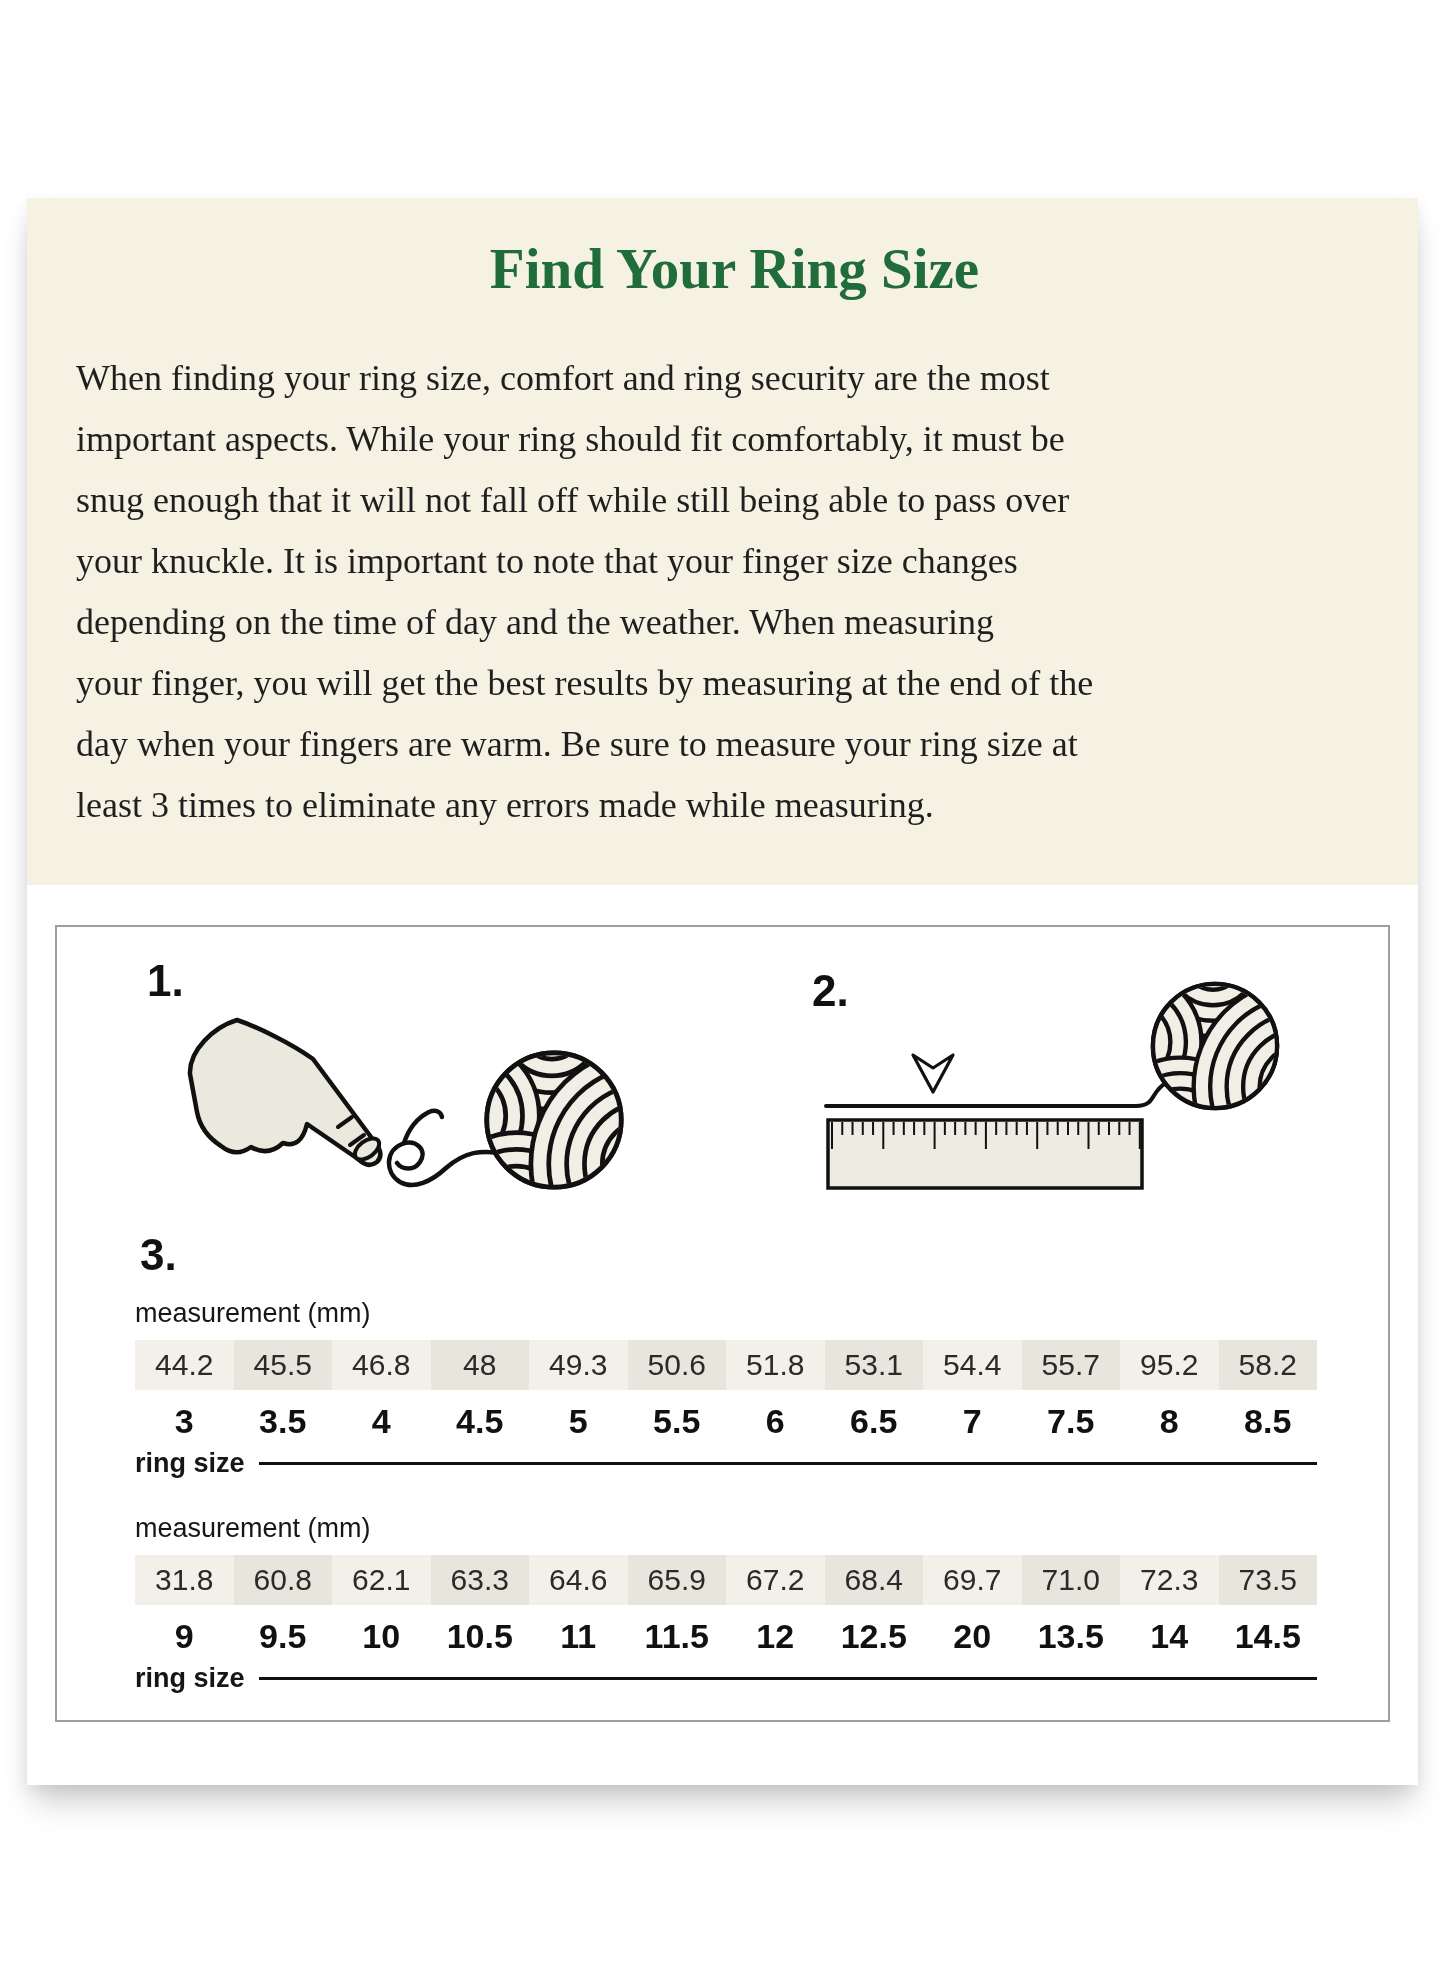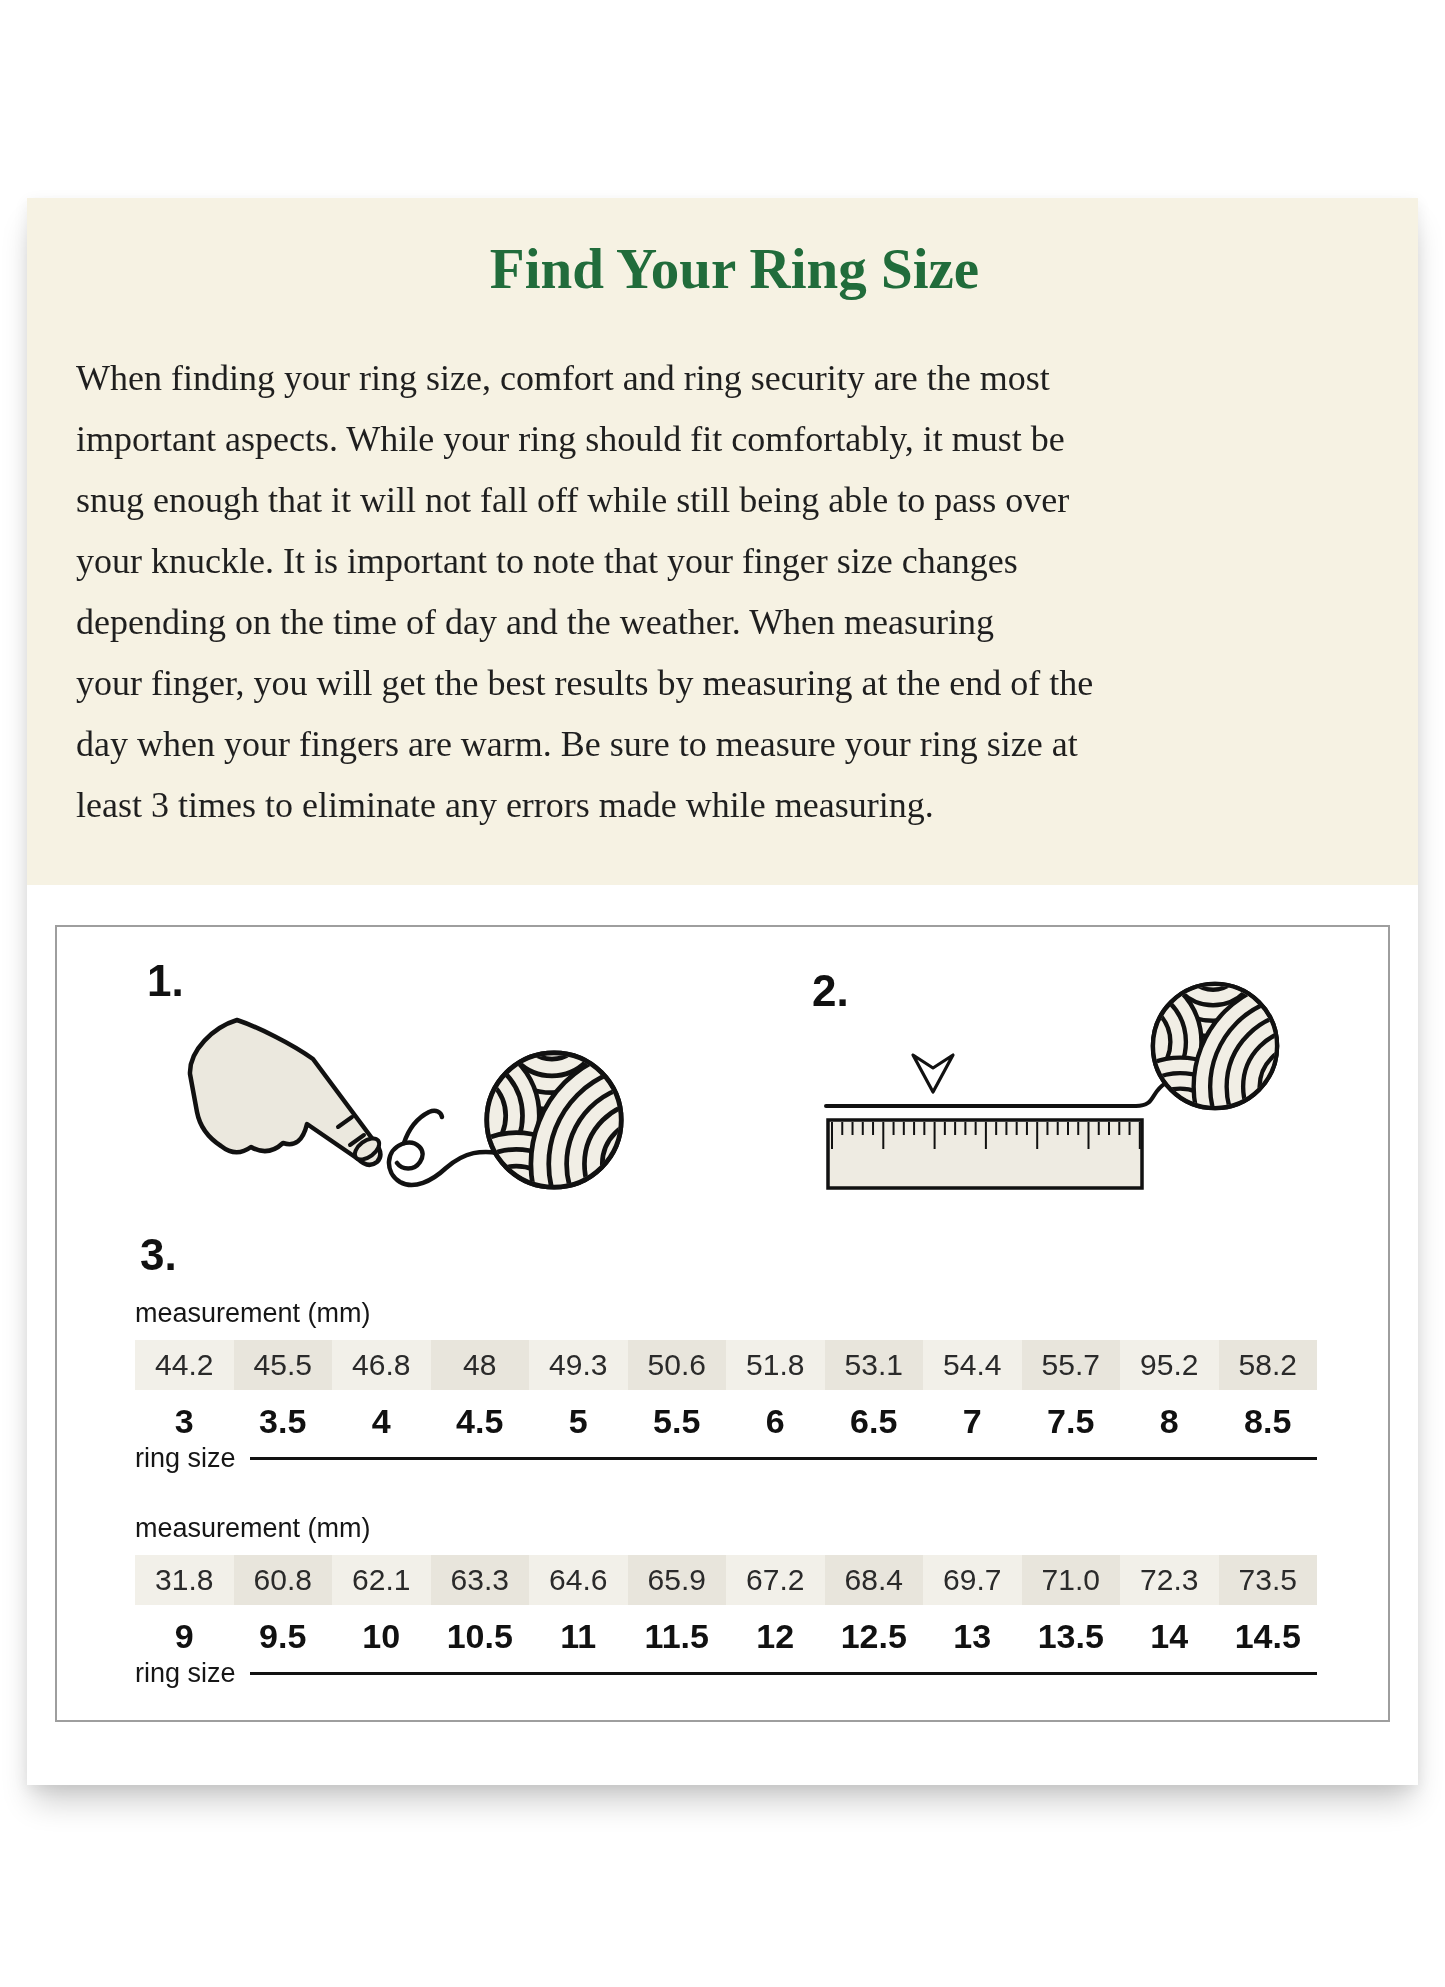--- a/index.html
+++ b/index.html
@@ -45,21 +45,21 @@
     flex:1;display:flex;align-items:center;justify-content:center;
     font-size:30px;color:#2a2a2a;
   }
   .meas-row .cell.light{background:var(--cell-light);}
   .meas-row .cell.dark{background:var(--cell-dark);}
   .ring-row{display:flex;margin-top:9px;height:44px;}
   .ring-row .cell{
     flex:1;display:flex;align-items:center;justify-content:center;
     font-size:34px;font-weight:bold;color:var(--ink);
   }
-  .ring-line{display:flex;align-items:center;height:30px;}
+  .ring-line{display:flex;align-items:center;margin-top:5px;height:30px;font-weight:bold;}
   .ring-line .lbl{font-size:27px;color:#161616;margin-right:14px;white-space:nowrap;}
   .ring-line .rule{flex:1;height:0;border-top:3px solid #111;}
 </style>
 </head>
 <body style="--title-green: #216c3b; --cream: #f6f2e3; --cell-light: #f2f0e9; --cell-dark: #e8e5dc; --ink: #111111;">
 
 <div class="card">
 
   <section class="intro">
     <h1 class="page-title">Find Your Ring Size</h1>
@@ -214,21 +214,21 @@
         </div>
       <div class="ring-row">
           <div class="cell">9</div>
           <div class="cell">9.5</div>
           <div class="cell">10</div>
           <div class="cell">10.5</div>
           <div class="cell">11</div>
           <div class="cell">11.5</div>
           <div class="cell">12</div>
           <div class="cell">12.5</div>
-          <div class="cell">13</div>
+          <div class="cell">20</div>
           <div class="cell">13.5</div>
           <div class="cell">14</div>
           <div class="cell">14.5</div>
         </div>
       <div class="ring-line">
         <span class="lbl">ring size</span>
         <span class="rule"></span>
       </div>
     </div>
 

